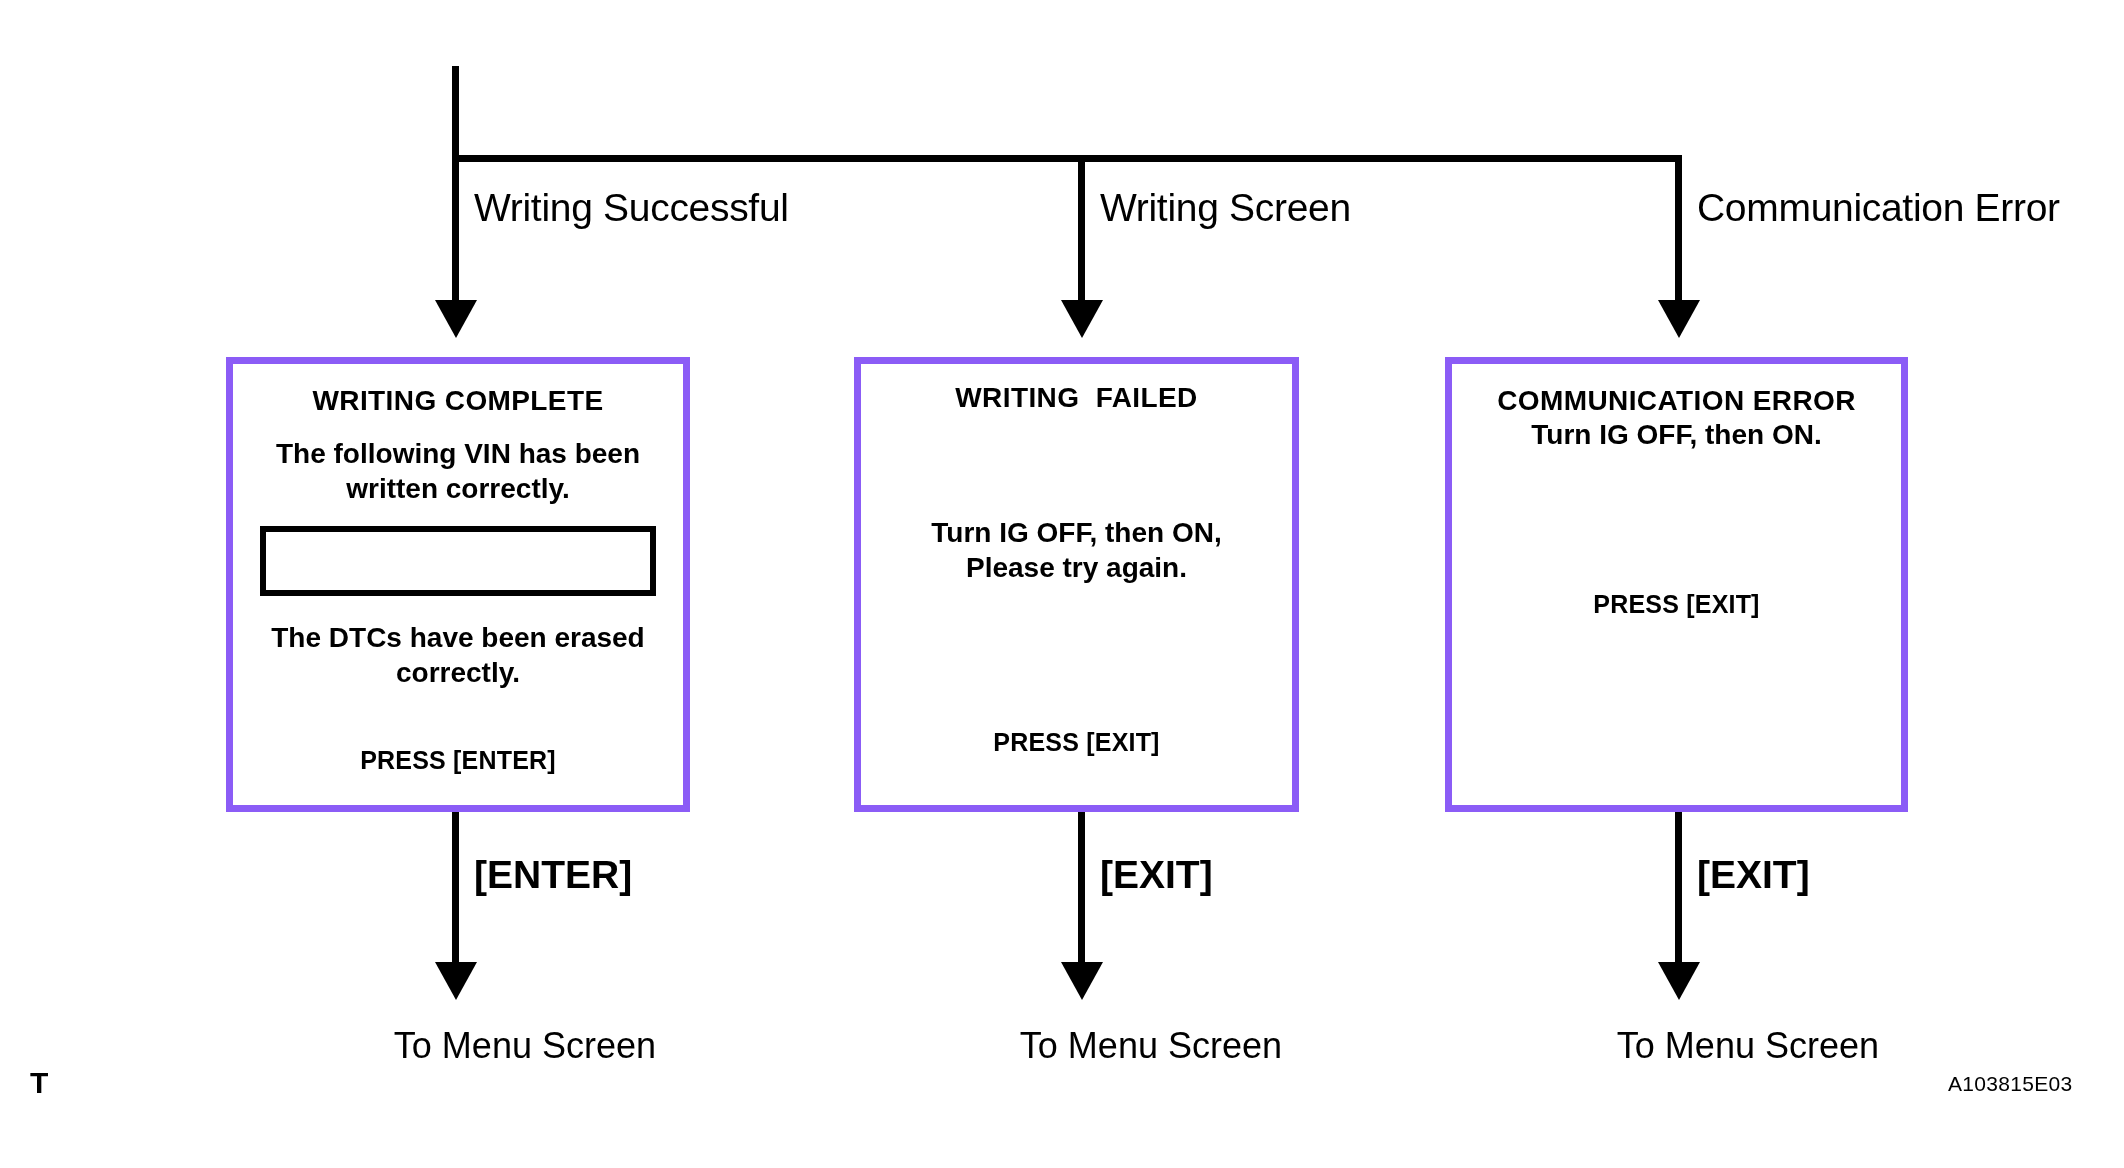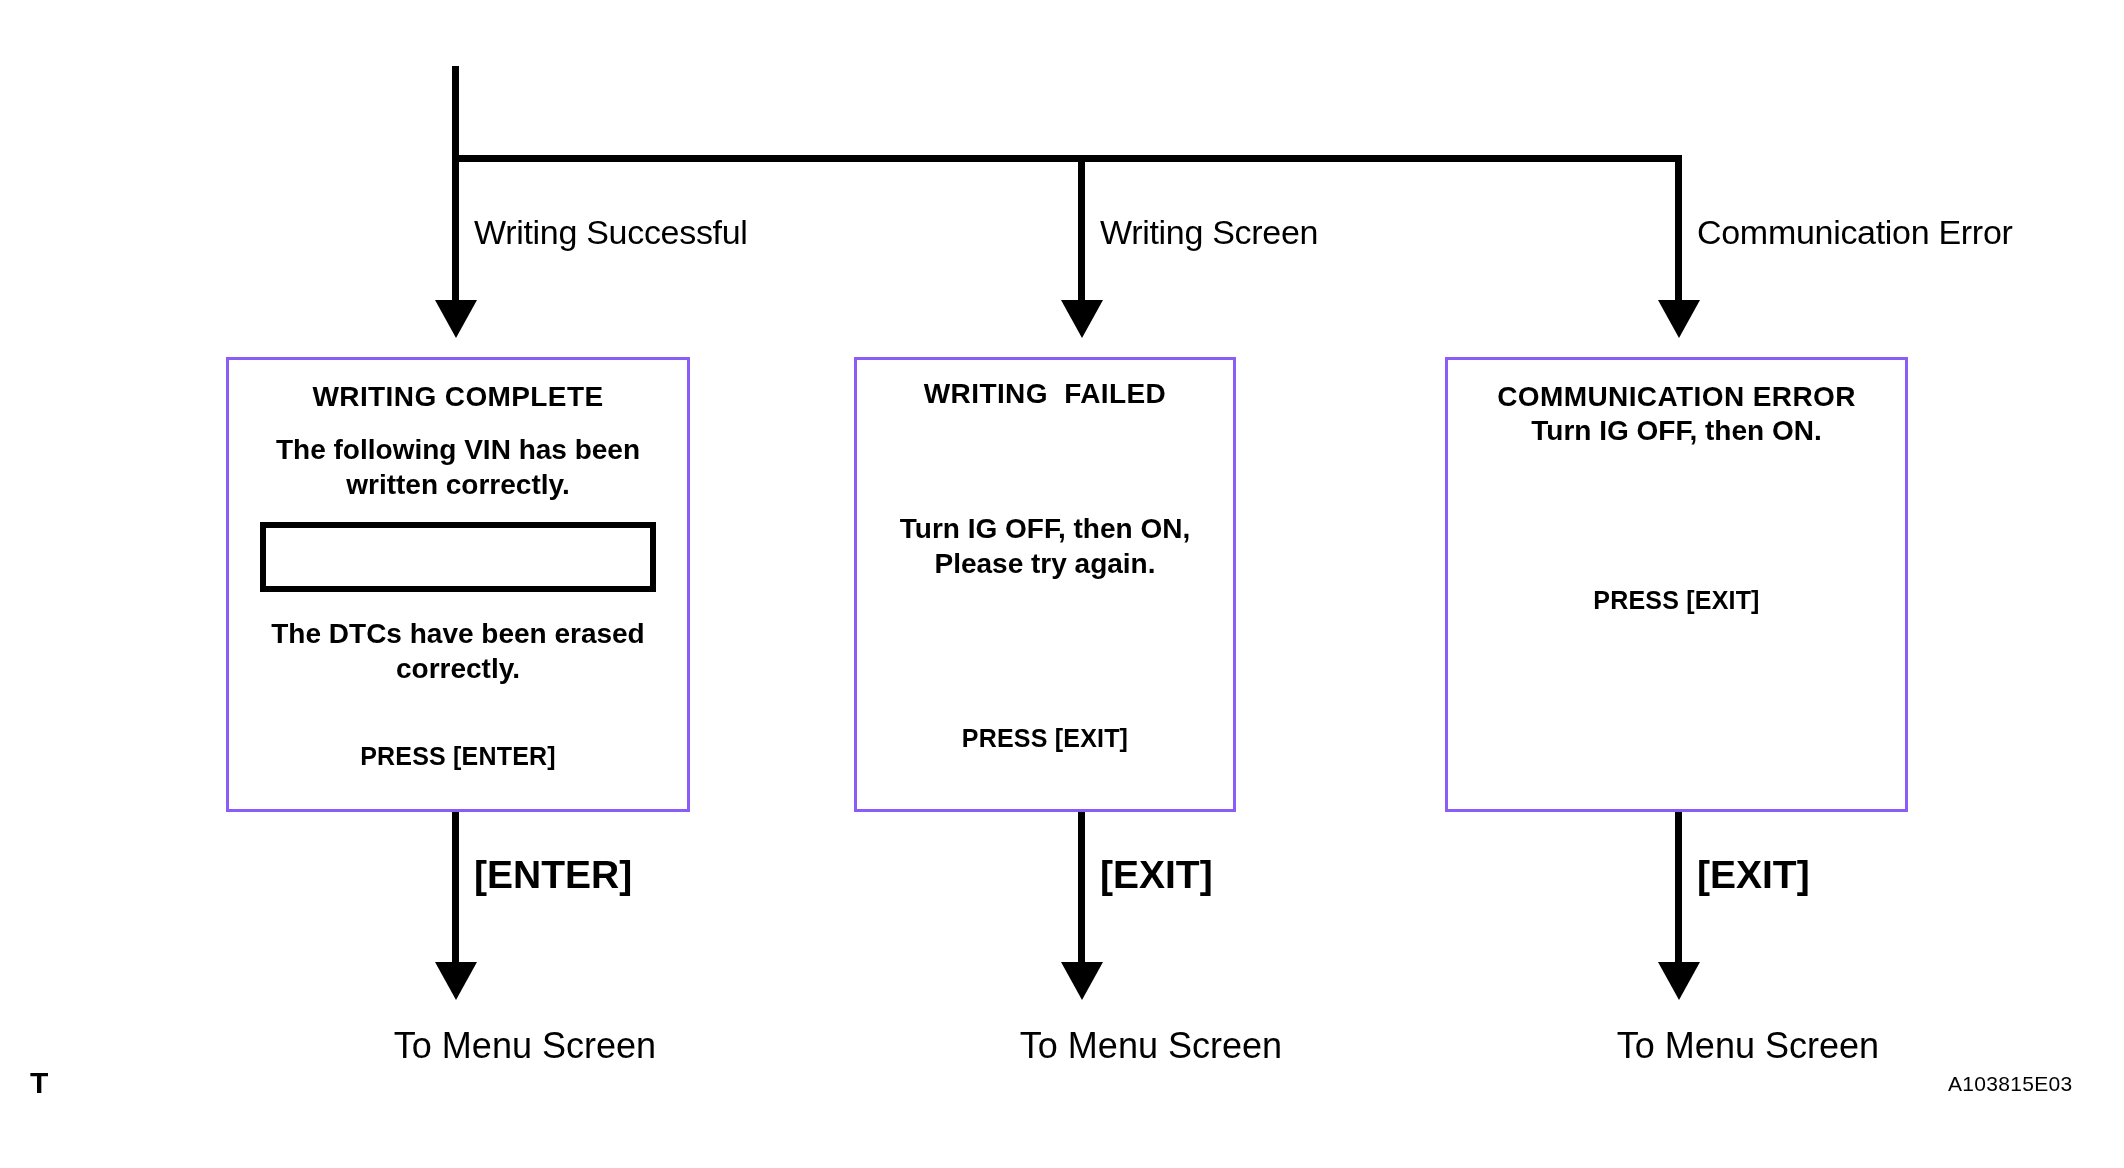--- a/index.html
+++ b/index.html
@@ -34,32 +34,31 @@
     height: 0;
     border-left: 21px solid transparent;
     border-right: 21px solid transparent;
     border-top: 38px solid #000000;
   }
 
   
   .branch-label {
     position: absolute;
     font-family: "Liberation Sans", sans-serif;
-    font-size: 34px;
+    font-size: 39px;
     font-weight: 400;
     letter-spacing: -0.3px;
     white-space: nowrap;
     line-height: 1;
-    margin-top: 27px;
   }
 
   
   .screen-box {
     position: absolute;
-    border: 3px solid #8b5cf6;
+    border: 7px solid #8b5cf6;
     background: #ffffff;
     box-sizing: border-box;
     display: flex;
     flex-direction: column;
     align-items: center;
   }
   .scr-title {
     font-family: "Liberation Sans", sans-serif;
     font-weight: bold;
     font-size: 28px;
@@ -155,21 +154,21 @@
   <div class="screen-box" style="left:226px; top:357px; width:464px; height:455px; padding-top:22px;">
     <div class="scr-title">WRITING COMPLETE</div>
     <div class="scr-body" style="margin-top:19px;">The following VIN has been
 written correctly.</div>
     <div class="vin-field" style="margin-top:20px; width:396px; height:70px;"></div>
     <div class="scr-body" style="margin-top:24px;">The DTCs have been erased
 correctly.</div>
     <div class="scr-footer" style="margin-top:56px;">PRESS [ENTER]</div>
   </div>
 
-  <div class="screen-box" style="left:854px; top:357px; width:382px; height:455px; padding-top:19px;">
+  <div class="screen-box" style="left:854px; top:357px; width:445px; height:455px; padding-top:19px;">
     <div class="scr-title">WRITING  FAILED</div>
     <div class="scr-body" style="margin-top:101px;">Turn IG OFF, then ON,
 Please try again.</div>
     <div class="scr-footer" style="margin-top:143px;">PRESS [EXIT]</div>
   </div>
 
   <div class="screen-box" style="left:1445px; top:357px; width:463px; height:455px; padding-top:22px;">
     <div class="scr-title">COMMUNICATION ERROR</div>
     <div class="scr-body" style="">Turn IG OFF, then ON.</div>
     <div class="scr-footer" style="margin-top:138px;">PRESS [EXIT]</div>

